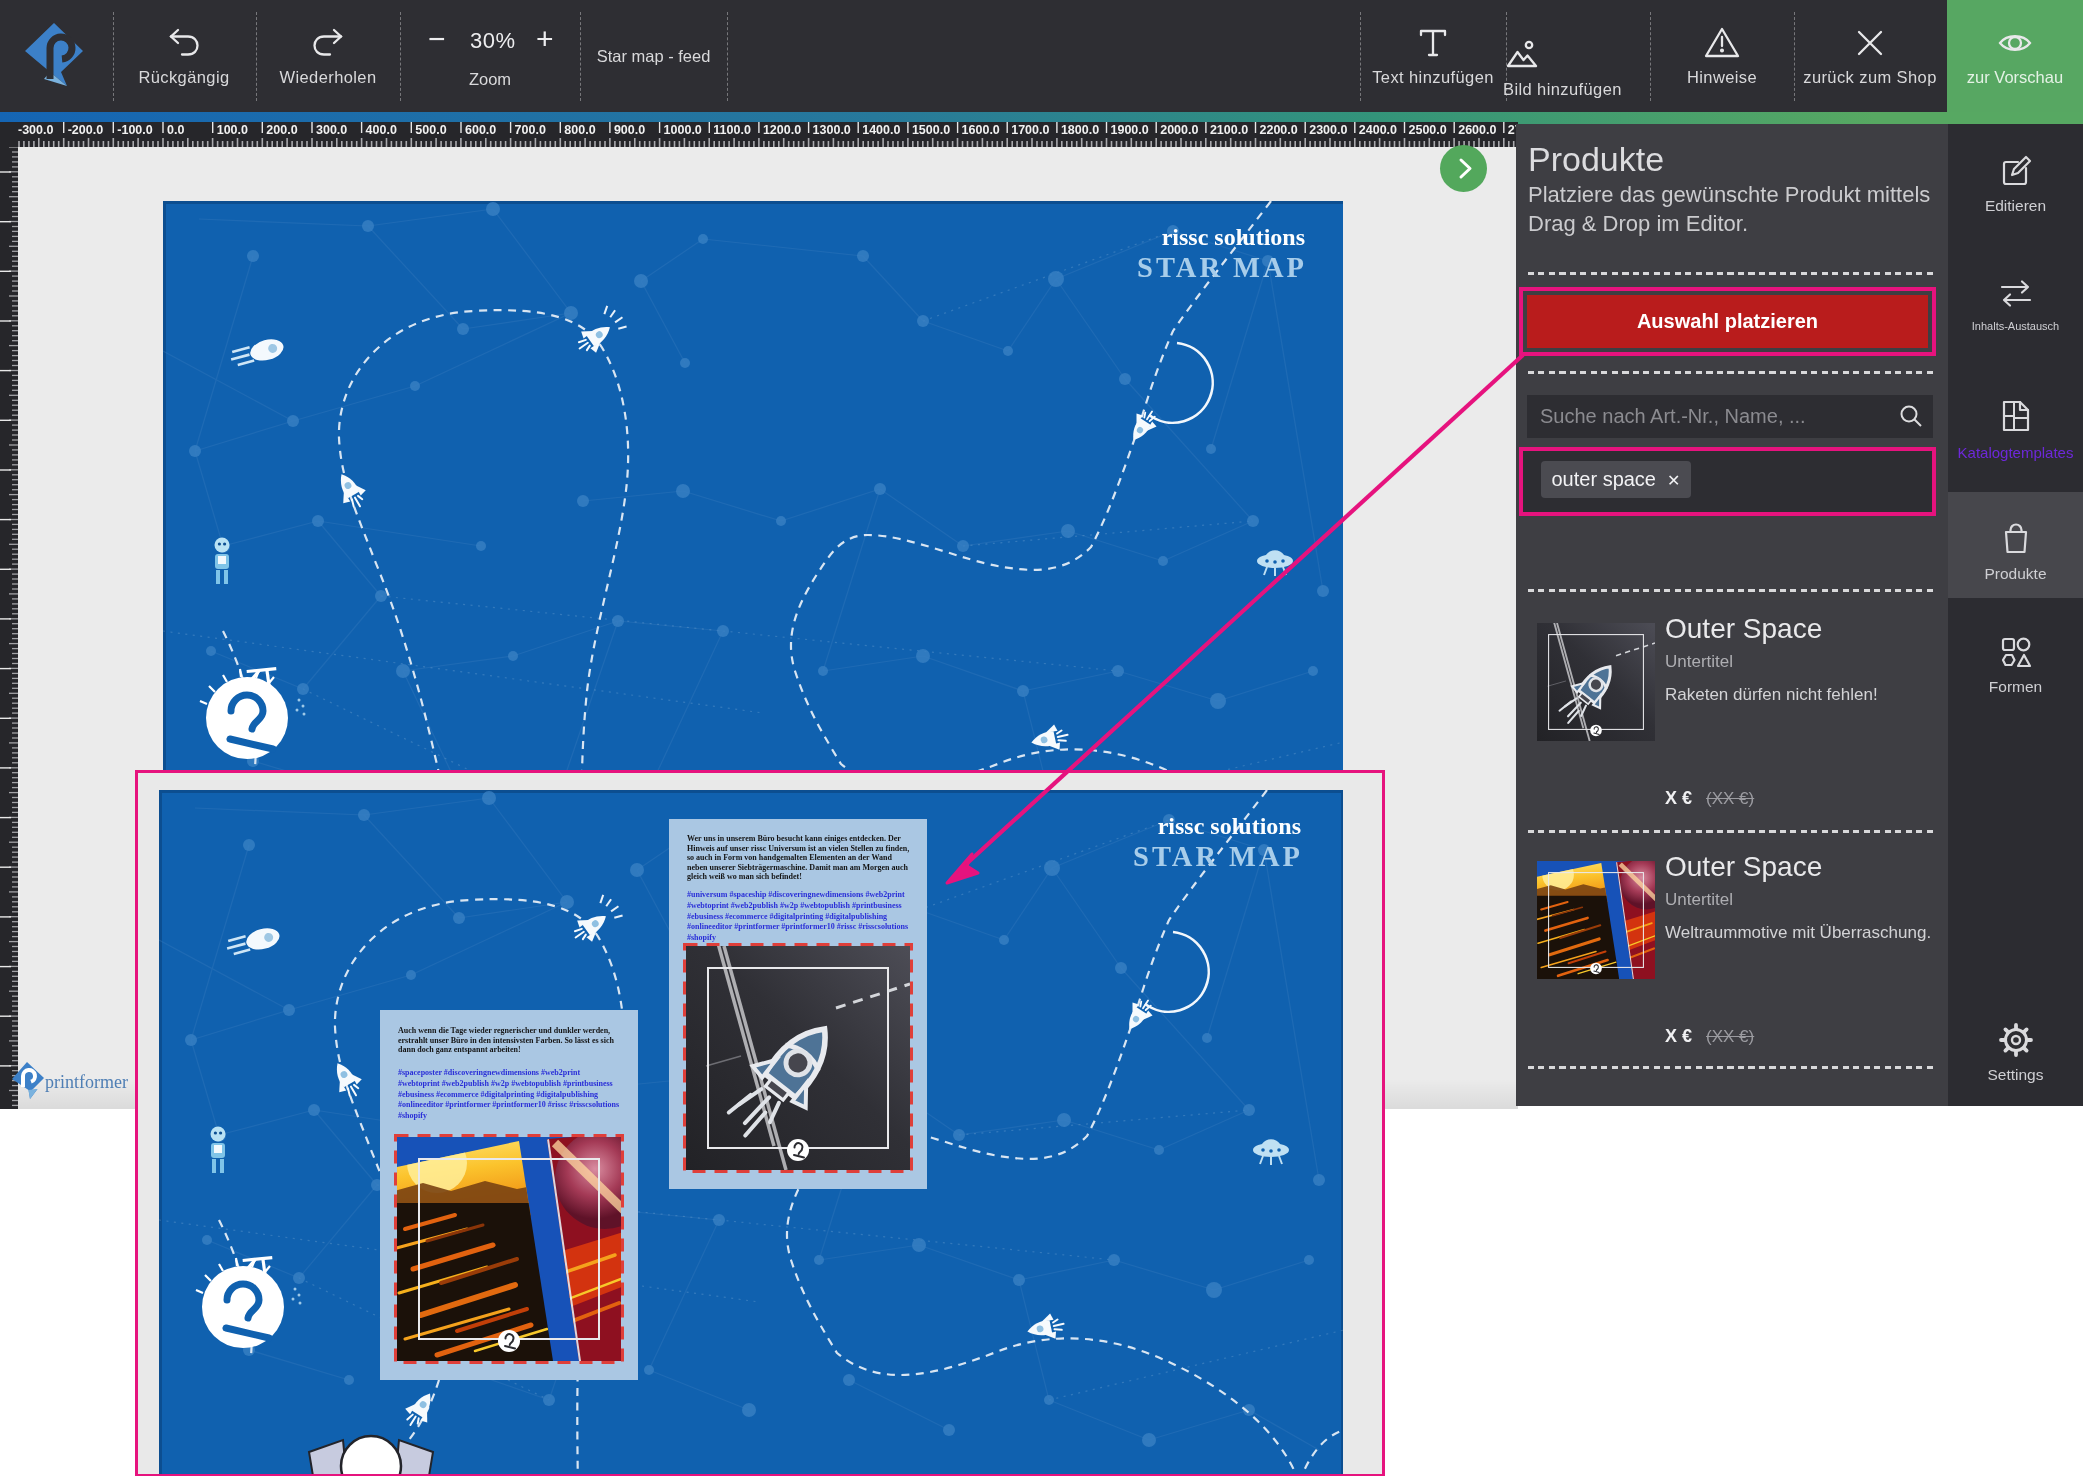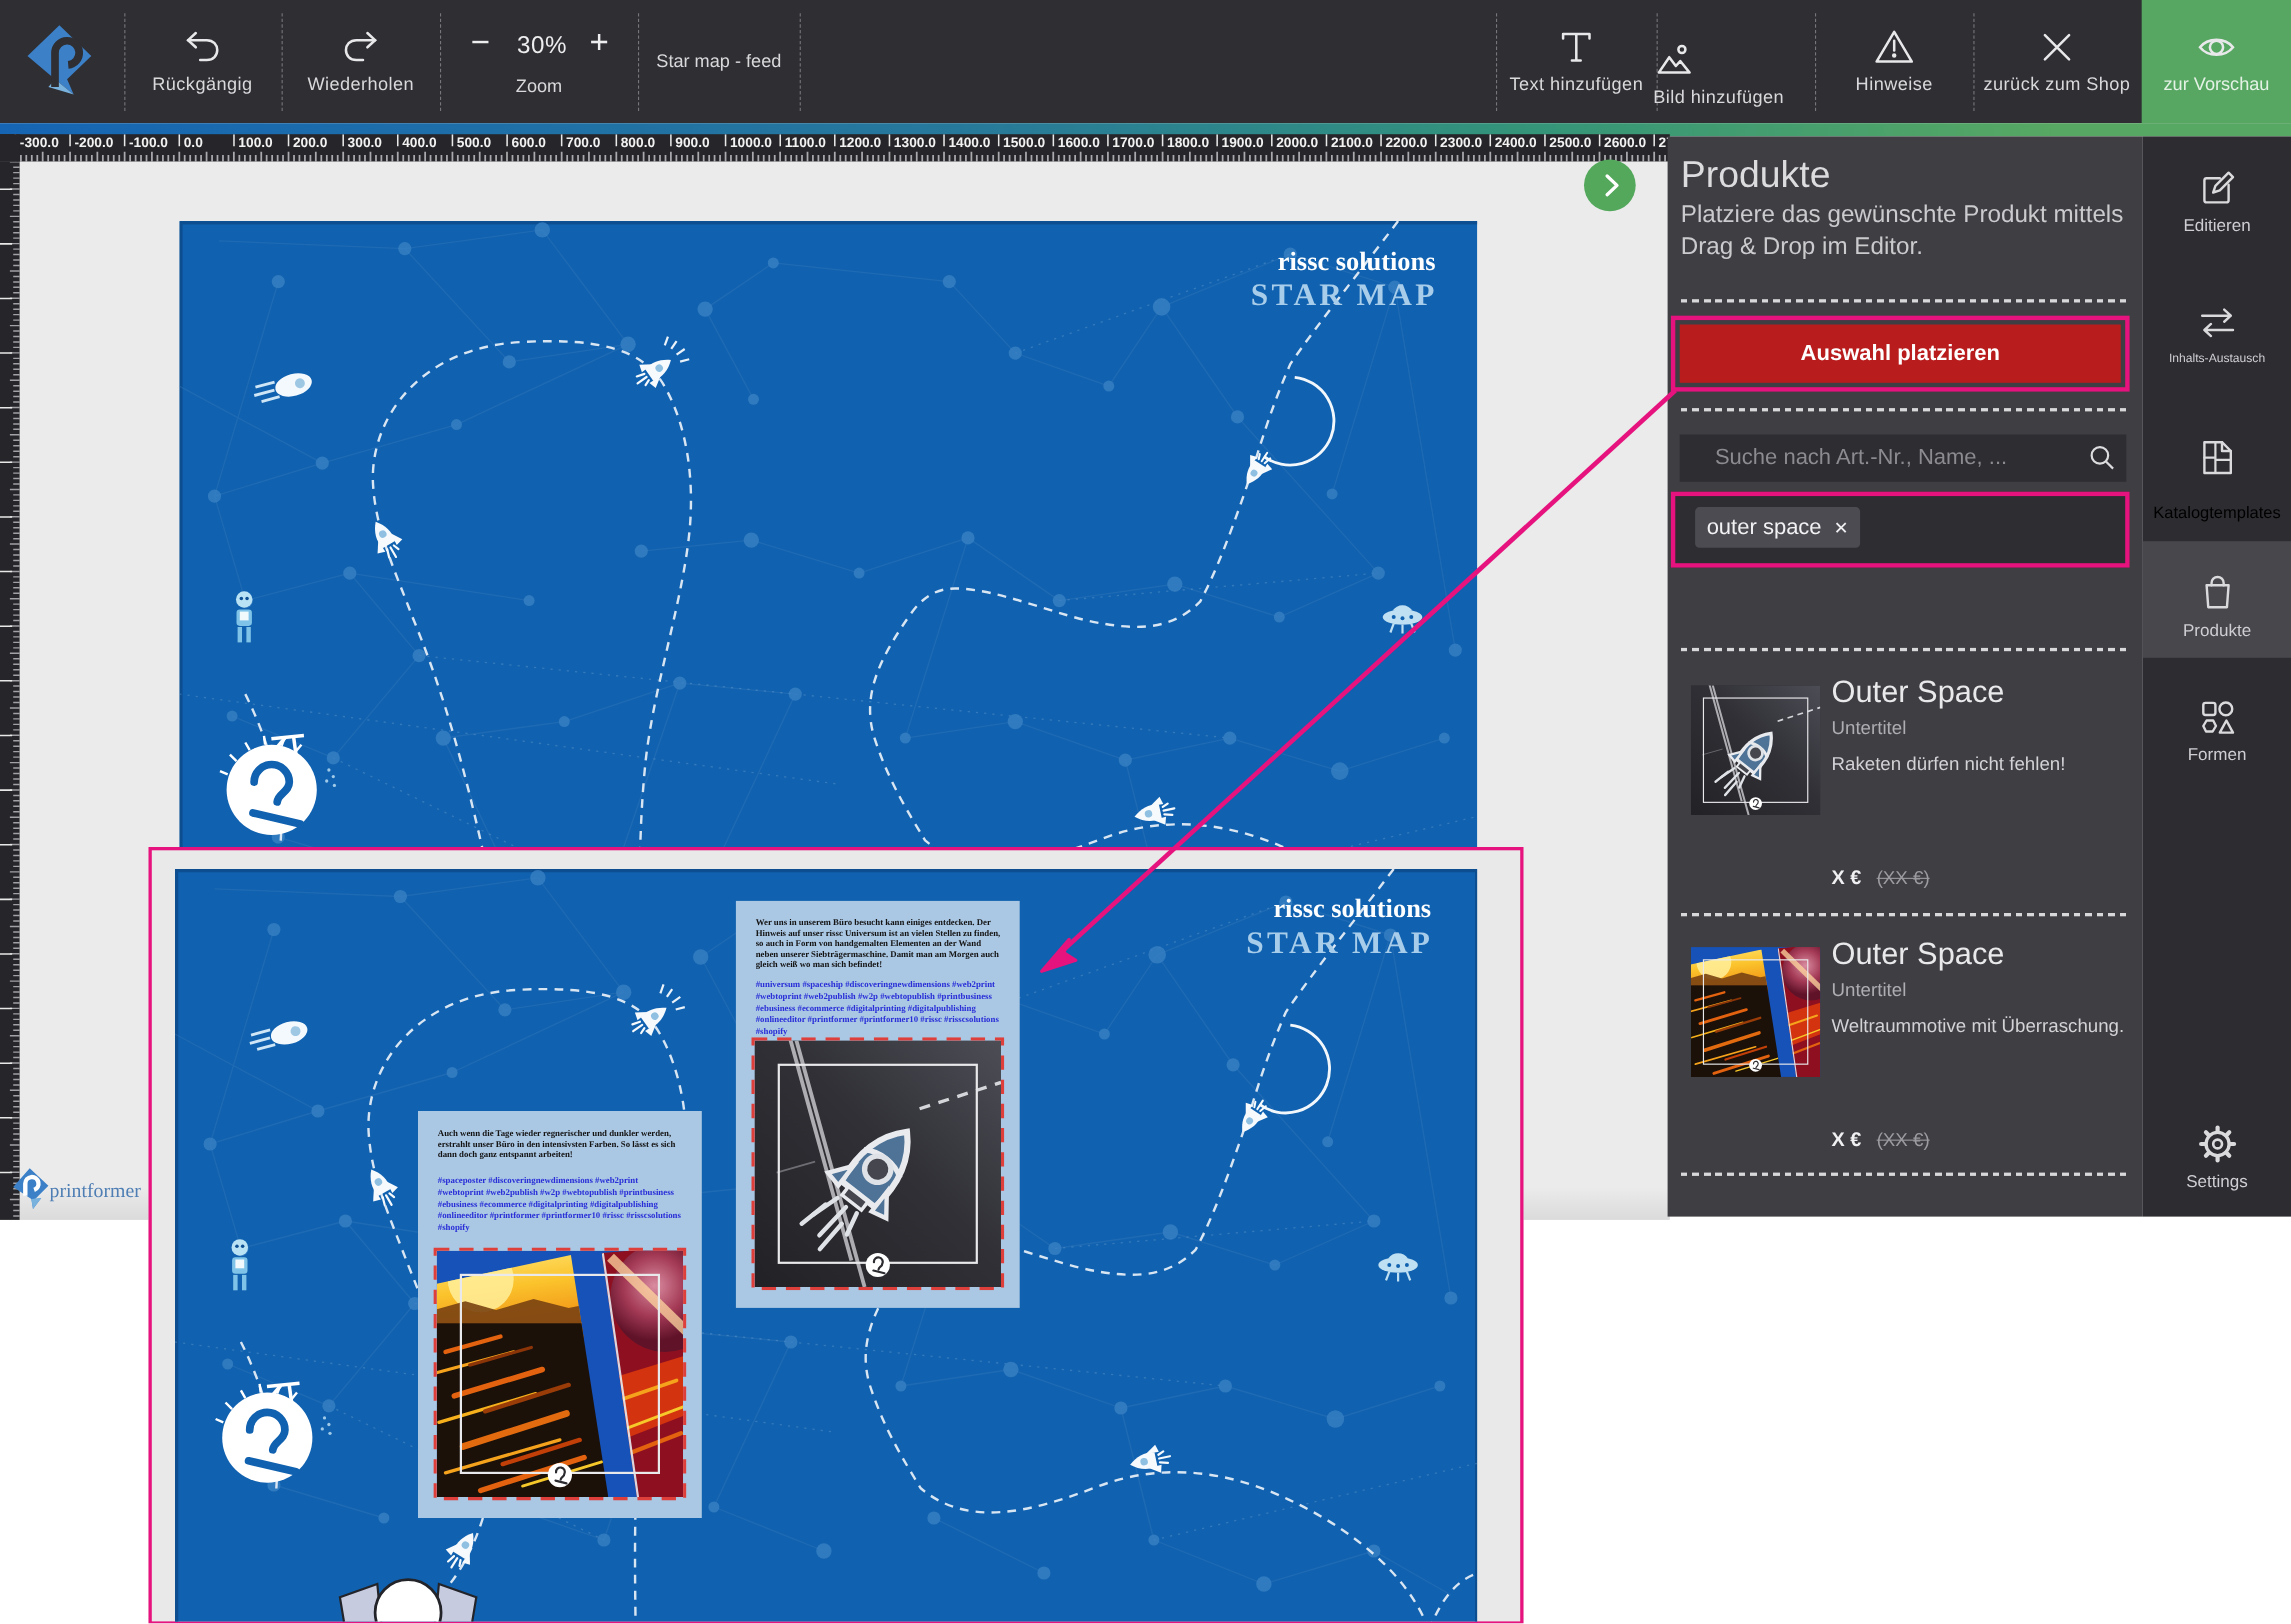--- a/index.html
+++ b/index.html
@@ -1216,21 +1216,21 @@
       </svg></div>
 
     <div style="position:absolute;left:1516px;top:124px;width:432px;height:982px;background:#3e3e43"></div>
     <div style="position:absolute;left:1948px;top:124px;width:135px;height:982px;background:#2c2c31"></div>
     <div style="position:absolute;left:1528px;top:140px;font-size:34px;color:#dcdcdf">Produkte</div>
     <div style="position:absolute;left:1528px;top:180px;width:410px;font-size:22px;line-height:29px;color:#cbcbce">Platziere das gewünschte Produkt mittels Drag &amp; Drop im Editor.</div>
     <div style="position:absolute;left:1528px;top:272px;width:405px;height:3px;background:repeating-linear-gradient(90deg,#d8d8da 0 6px,transparent 6px 10.5px)"></div>
     <div style="position:absolute;left:1519px;top:287px;width:417px;height:69px;border:4px solid #e6137e;box-sizing:border-box"></div>
     <div style="position:absolute;left:1527px;top:295px;width:401px;height:53px;background:#b91c1c;color:#fff;font-weight:bold;font-size:20px;display:flex;align-items:center;justify-content:center">Auswahl platzieren</div>
     <div style="position:absolute;left:1528px;top:371px;width:405px;height:3px;background:repeating-linear-gradient(90deg,#d8d8da 0 6px,transparent 6px 10.5px)"></div>
-    <div style="position:absolute;left:1527px;top:395px;width:406px;height:43px;background:#2d2d32;color:#8b8b90;font-size:20px;line-height:43px;padding-left:32px;box-sizing:border-box">Suche nach Art.-Nr., Name, ...</div>
+    <div style="position:absolute;left:1527px;top:395px;width:406px;height:43px;background:#2d2d32;color:#8b8b90;font-size:20px;line-height:43px;padding-left:13px;box-sizing:border-box">Suche nach Art.-Nr., Name, ...</div>
     <svg width="26" height="26" viewBox="0 0 26 26" style="position:absolute;left:1898px;top:403px" fill="none" stroke="#dcdcde" stroke-width="2">
       <circle cx="11" cy="11" r="7.5"></circle>
       <line x1="16.5" y1="16.5" x2="23" y2="23"></line>
     </svg>
     <div style="position:absolute;left:1519px;top:447px;width:417px;height:69px;border:4px solid #e6137e;box-sizing:border-box;background:#2d2d32"></div>
     <div style="position:absolute;left:1541px;top:461px;width:150px;height:37px;background:#4b4b51;border-radius:4px;color:#f2f2f4;font-size:20px;line-height:37px;text-align:center">outer space &nbsp;<span style="font-size:16px">✕</span></div>
     <div style="position:absolute;left:1528px;top:589px;width:405px;height:3px;background:repeating-linear-gradient(90deg,#d8d8da 0 6px,transparent 6px 10.5px)"></div>
     <svg width="118" height="118" viewBox="0 0 224 224" style="position:absolute;left:1537px;top:623px">
       <use href="#ph-rocket"></use>
     </svg>
@@ -1262,21 +1262,21 @@
           <path d="M34 26 H8 M8 26 L14 20.5 M8 26 L14 31.5"></path>
         </svg></div>
       <div style="margin-top:2px;font-size:11px;color:#cfcfd3;white-space:nowrap">Inhalts-Austausch</div>
     </div>
     <div style="position:absolute;left:1948px;top:396px;width:135px;text-align:center">
       <div style="height:44px"><svg width="40" height="40" viewBox="0 0 40 40" fill="none" stroke="#dadadd" stroke-width="2.2" stroke-linecap="round" stroke-linejoin="round">
           <path d="M8 6 H24 L32 14 V34 H8 Z"></path>
           <path d="M24 6 V14 H32"></path>
           <path d="M18 6 V34 M8 20 H18 M18 22 H32" stroke-width="2"></path>
         </svg></div>
-      <div style="margin-top:18px;font-size:15px;color:#000000;white-space:nowrap">Katalogtemplates</div>
+      <div style="margin-top:4px;font-size:15px;color:#6d28d9;white-space:nowrap">Katalogtemplates</div>
     </div>
     <div style="position:absolute;left:1948px;top:519px;width:135px;text-align:center">
       <div style="height:44px"><svg width="40" height="40" viewBox="0 0 40 40" fill="none" stroke="#dadadd" stroke-width="2.2" stroke-linecap="round" stroke-linejoin="round">
           <path d="M10 13 H30 L28.5 33 H11.5 Z"></path>
           <path d="M14.5 13 V11 a5.5 5.5 0 0 1 11 0 V13"></path>
         </svg></div>
       <div style="margin-top:2px;font-size:15.5px;color:#cfcfd3;white-space:nowrap">Produkte</div>
     </div>
     <div style="position:absolute;left:1948px;top:632px;width:135px;text-align:center">
       <div style="height:44px"><svg width="40" height="40" viewBox="0 0 40 40" fill="none" stroke="#dadadd" stroke-width="2.2" stroke-linecap="round" stroke-linejoin="round">

